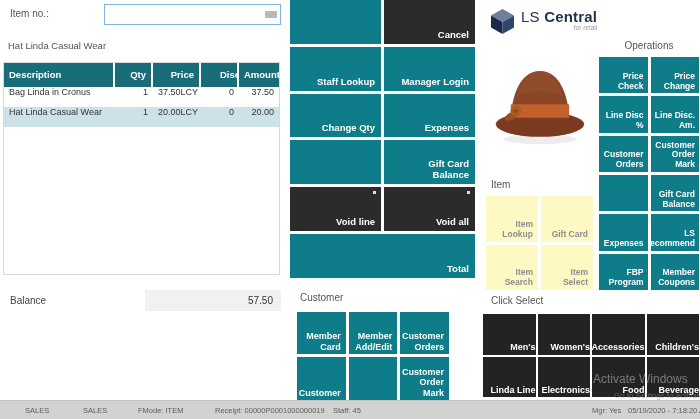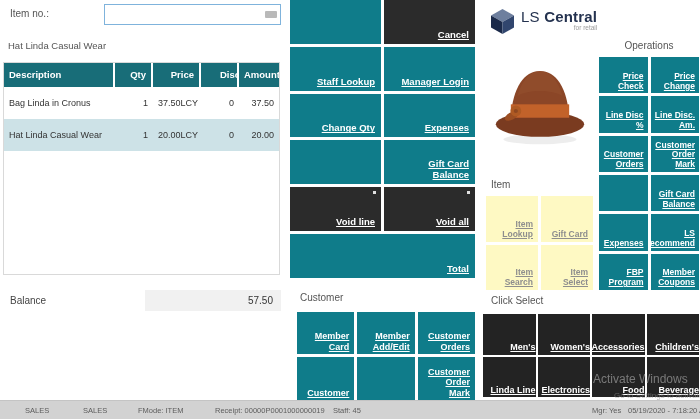--- a/index.html
+++ b/index.html
@@ -5,59 +5,59 @@
   * { box-sizing: border-box; margin: 0; padding: 0; }
   body { font-family: "Liberation Sans", sans-serif; background: #fff; }
   .screen { position: relative; width: 700px; height: 419px; background: #fff; overflow: hidden; }
 
   .abs { position: absolute; }
   .section-title { font-size: 10px; color: #555; }
 
   
   .btn { display: flex; align-items: flex-end; justify-content: flex-end; text-align: right;
          padding: 3px 6px; font-weight: bold; color: #fff; line-height: 1.15; position: relative;
-         cursor: pointer; overflow: hidden; text-decoration: underline; }
+         cursor: pointer; overflow: hidden; }
   .teal { background: #0F7C8A; }
   .dark { background: #2B2B2B; }
   .cat  { background: #232323; }
   .gray { background: #fef9c3; color: #8E8E8E; }
 
   .void-dot { position: absolute; top: 4px; right: 5px; width: 3px; height: 3px; background: #fff; opacity: .85; }
 
   
   .item-no-label { left: 10px; top: 8px; font-size: 10px; color: #555; }
   .item-input { left: 104px; top: 4px; width: 177px; height: 21px; border: 1px solid #7FB3DC;
                 background: #fff; font-size: 10px; padding: 2px 20px 2px 5px; outline: none; }
   .kb-icon { left: 265px; top: 11px; width: 12px; height: 7px; background: #b9b9b9; border-radius: 1px; }
   .scanned-name { left: 8px; top: 40px; font-size: 9.5px; color: #555; }
 
   .receipt-table { left: 3px; top: 62px; width: 277px; height: 213px; border: 1px solid #D9D9D9; background: #fff; }
   .thead { display: flex; height: 24px; background: #186D78; }
   .th { color: #fff; font-weight: bold; font-size: 9.5px; padding: 6px 5px 4px; border-right: 2px solid #fff;
         text-align: right; overflow: hidden; white-space: nowrap; }
   .th:last-child { border-right: none; text-align: center; }
-  .trow { display: flex; height: 32px; align-items: center; font-size: 9px; color: #333; }
+  .trow { display: flex; height: 20px; font-size: 9px; color: #333; }
   .trow.selected { background: #CDE2E7; }
   .td { padding: 0 5px; text-align: right; overflow: hidden; white-space: nowrap; }
   .c-desc { width: 111px; text-align: left; }
   .c-qty { width: 38px; } .c-price { width: 48px; } .c-disc { width: 38px; padding-left: 19px; } .c-amt { flex: 1; }
 
   .balance-label { left: 10px; top: 295px; font-size: 10px; color: #444; }
   .balance-box { left: 145px; top: 290px; width: 136px; height: 21px; background: #F1F1F1;
                  font-size: 10px; color: #333; text-align: right; line-height: 21px; padding-right: 8px; }
 
   
   .function-grid { left: 290px; top: 0; width: 185px; height: 278px; display: grid;
                    grid-template-columns: 1fr 1fr; grid-template-rows: repeat(5, 1fr) 44px; gap: 3px; }
   .function-grid .btn { font-size: 9.5px; }
   .total-btn { grid-column: 1 / span 2; }
 
   
   .customer-title { left: 300px; top: 292px; }
-  .customer-grid { left: 297px; top: 312px; width: 178px; height: 88px; display: grid;
+  .customer-grid { left: 297px; top: 312px; width: 152px; height: 88px; display: grid;
                    grid-template-columns: repeat(3, 1fr); grid-template-rows: 42px 43px; gap: 3px; }
   .customer-grid .btn { font-size: 9px; padding: 2px 5px; }
 
   
   .logo { left: 490px; top: 8px; display: flex; align-items: flex-start; gap: 6px; }
   .logo-text-line { font-size: 15px; color: #24324F; letter-spacing: .2px; }
   .logo-text-line .bold { font-weight: bold; }
   .logo-tagline { font-size: 6.5px; color: #999; text-align: right; margin-top: -1px; }
 
   .hat-box { left: 487px; top: 56px; width: 106px; height: 100px; background: #fff;

